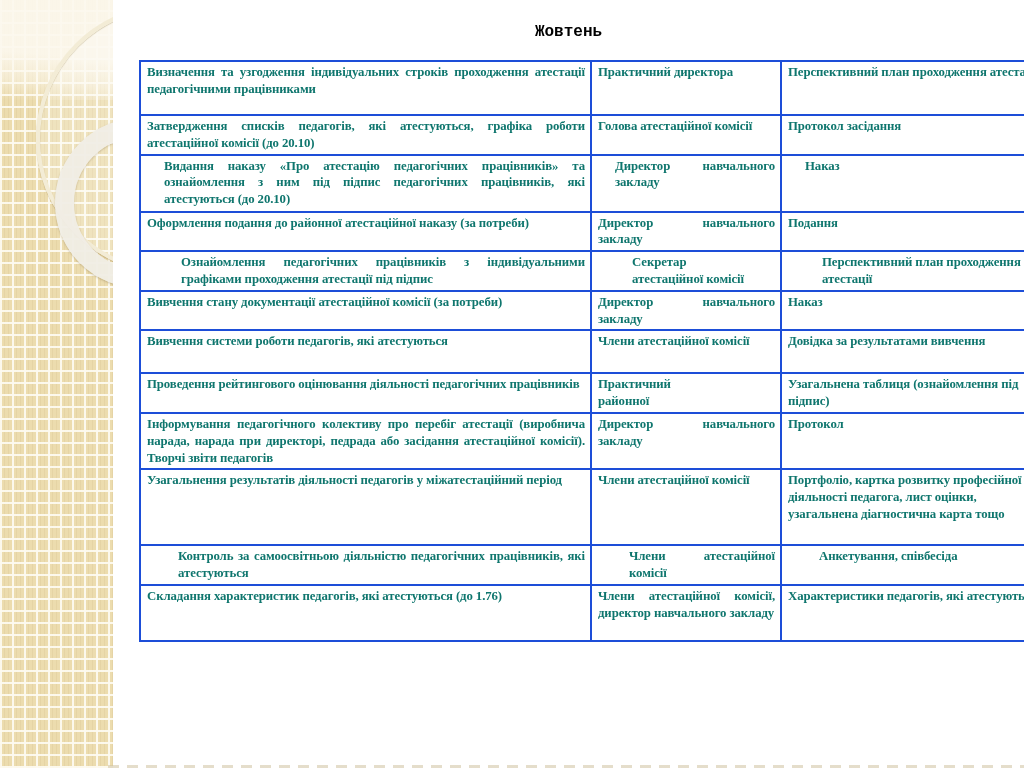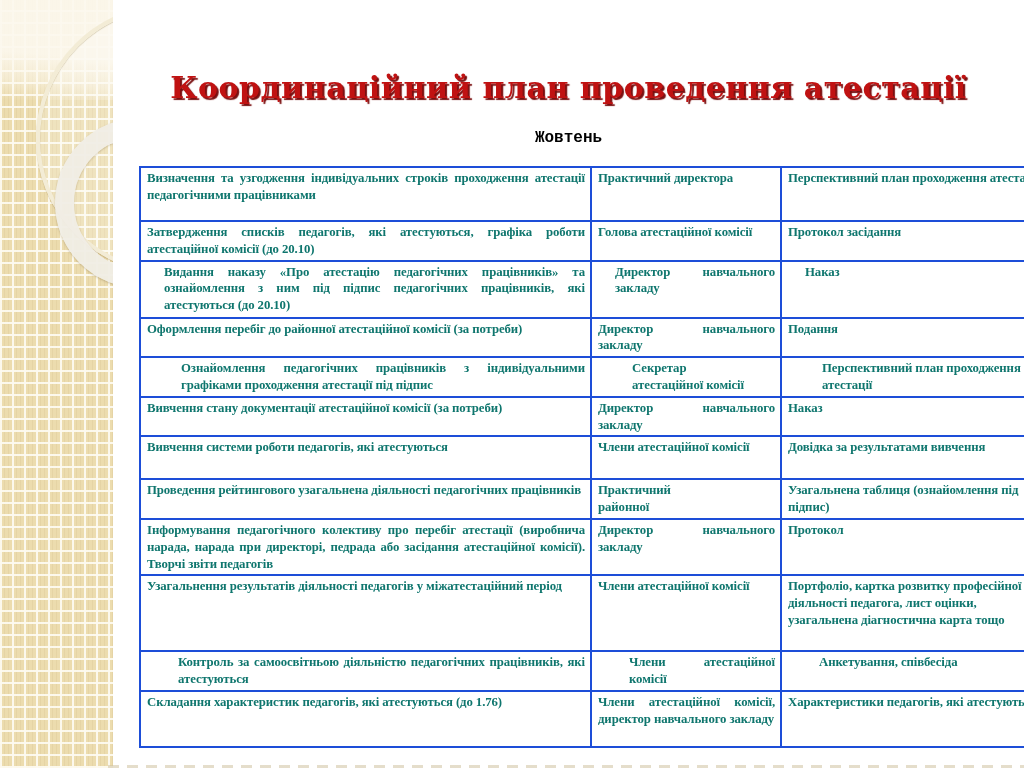--- a/index.html
+++ b/index.html
@@ -82,63 +82,62 @@
 </head>
 <body>
 
 <div class="sidebar">
   <div class="sidebar-top-light"></div>
   <div class="circle-large"></div>
   <div class="circle-ring"></div>
 </div>
 
 <div class="content">
-  <h1 class="title">Координаційний план проведення атестації</h1>
   <h2 class="subtitle">Жовтень</h2>
 
   <table class="plan">
     <tbody>
       <tr>
         <td class="c1">Визначення та узгодження індивідуальних строків проходження атестації педагогічними працівниками</td>
         <td class="c2">Практичний директора</td>
         <td class="c3">Перспективний план проходження атестації</td>
       </tr>
       <tr>
         <td class="c1">Затвердження списків педагогів, які атестуються, графіка роботи атестаційної комісії (до 20.10)</td>
         <td class="c2">Голова атестаційної комісії</td>
         <td class="c3">Протокол засідання</td>
       </tr>
       <tr>
         <td class="c1">Видання наказу «Про атестацію педагогічних працівників» та ознайомлення з ним під підпис педагогічних працівників, які атестуються (до 20.10)</td>
         <td class="c2">Директор навчального закладу</td>
         <td class="c3">Наказ</td>
       </tr>
       <tr>
-        <td class="c1">Оформлення перебіг до районної атестаційної комісії (за потреби)</td>
+        <td class="c1">Оформлення подання до районної атестаційної наказу (за потреби)</td>
         <td class="c2">Директор навчального закладу</td>
         <td class="c3">Подання</td>
       </tr>
       <tr>
         <td class="c1">Ознайомлення педагогічних працівників з індивідуальними графіками проходження атестації під підпис</td>
         <td class="c2">Секретар
 атестаційної комісії</td>
         <td class="c3">Перспективний план проходження атестації</td>
       </tr>
       <tr>
         <td class="c1">Вивчення стану документації атестаційної комісії (за потреби)</td>
         <td class="c2">Директор навчального закладу</td>
         <td class="c3">Наказ</td>
       </tr>
       <tr>
         <td class="c1">Вивчення системи роботи педагогів, які атестуються</td>
         <td class="c2">Члени атестаційної комісії</td>
         <td class="c3">Довідка за результатами вивчення</td>
       </tr>
       <tr>
-        <td class="c1">Проведення рейтингового узагальнена діяльності педагогічних працівників</td>
+        <td class="c1">Проведення рейтингового оцінювання діяльності педагогічних працівників</td>
         <td class="c2">Практичний
 районної</td>
         <td class="c3">Узагальнена таблиця (ознайомлення під підпис)</td>
       </tr>
       <tr>
         <td class="c1">Інформування педагогічного колективу про перебіг атестації (виробнича нарада, нарада при директорі, педрада або засідання атестаційної комісії). Творчі звіти педагогів</td>
         <td class="c2">Директор навчального закладу</td>
         <td class="c3">Протокол</td>
       </tr>
       <tr>

